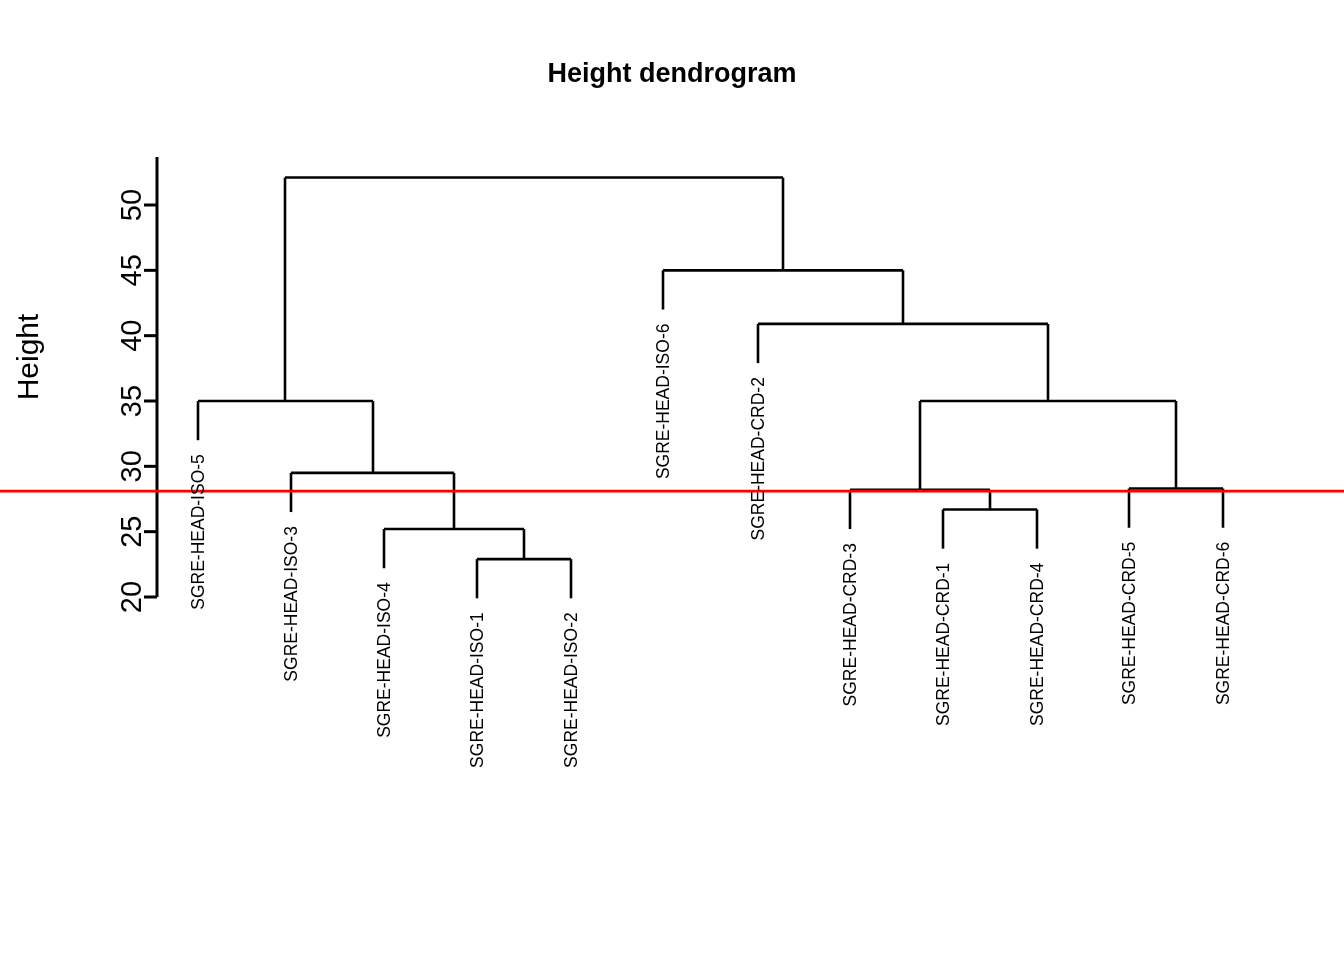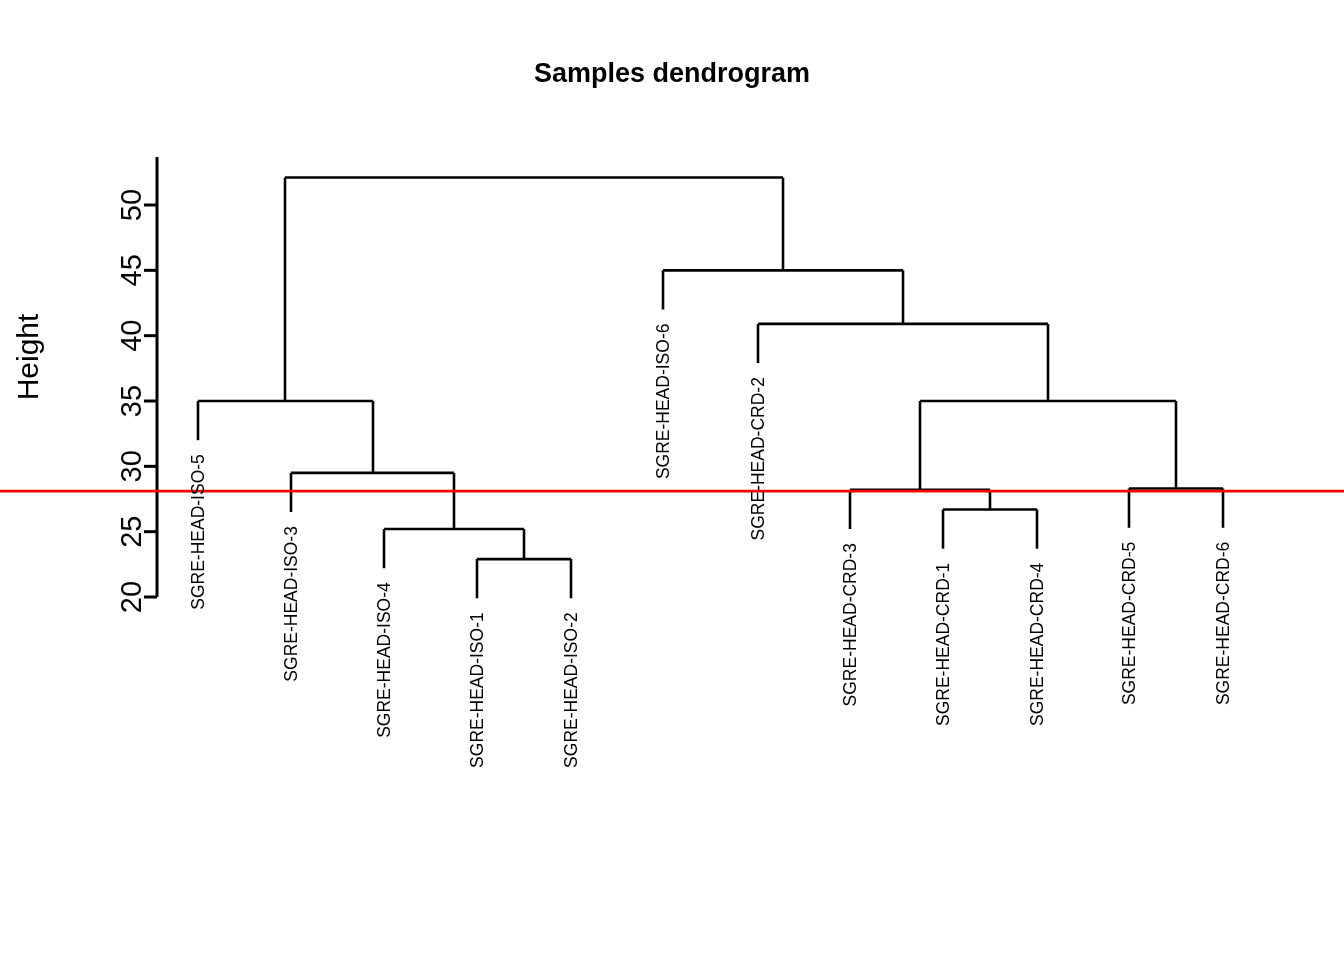--- a/index.html
+++ b/index.html
@@ -53,21 +53,21 @@
     font-family: "Liberation Sans", sans-serif;
     font-size: 17.5px;
     fill: #000000;
   }
 </style>
 </head>
 <body>
 
 <div id="page">
 
-  <div id="plot-title">Samples dendrogram</div>
+  <div id="plot-title">Height dendrogram</div>
 
   <div id="y-axis-title">Height</div>
 
   <svg id="plot-svg" width="1344" height="960">
     <g id="axis-group">
         <line x1="157" y1="157" x2="157" y2="597" stroke="#000000" stroke-width="3"></line>
         <line x1="144" y1="597" x2="157" y2="597" stroke="#000000" stroke-width="3"></line>
         <line x1="144" y1="531.6666666666666" x2="157" y2="531.6666666666666" stroke="#000000" stroke-width="3"></line>
         <line x1="144" y1="466.33333333333337" x2="157" y2="466.33333333333337" stroke="#000000" stroke-width="3"></line>
         <line x1="144" y1="401" x2="157" y2="401" stroke="#000000" stroke-width="3"></line>

